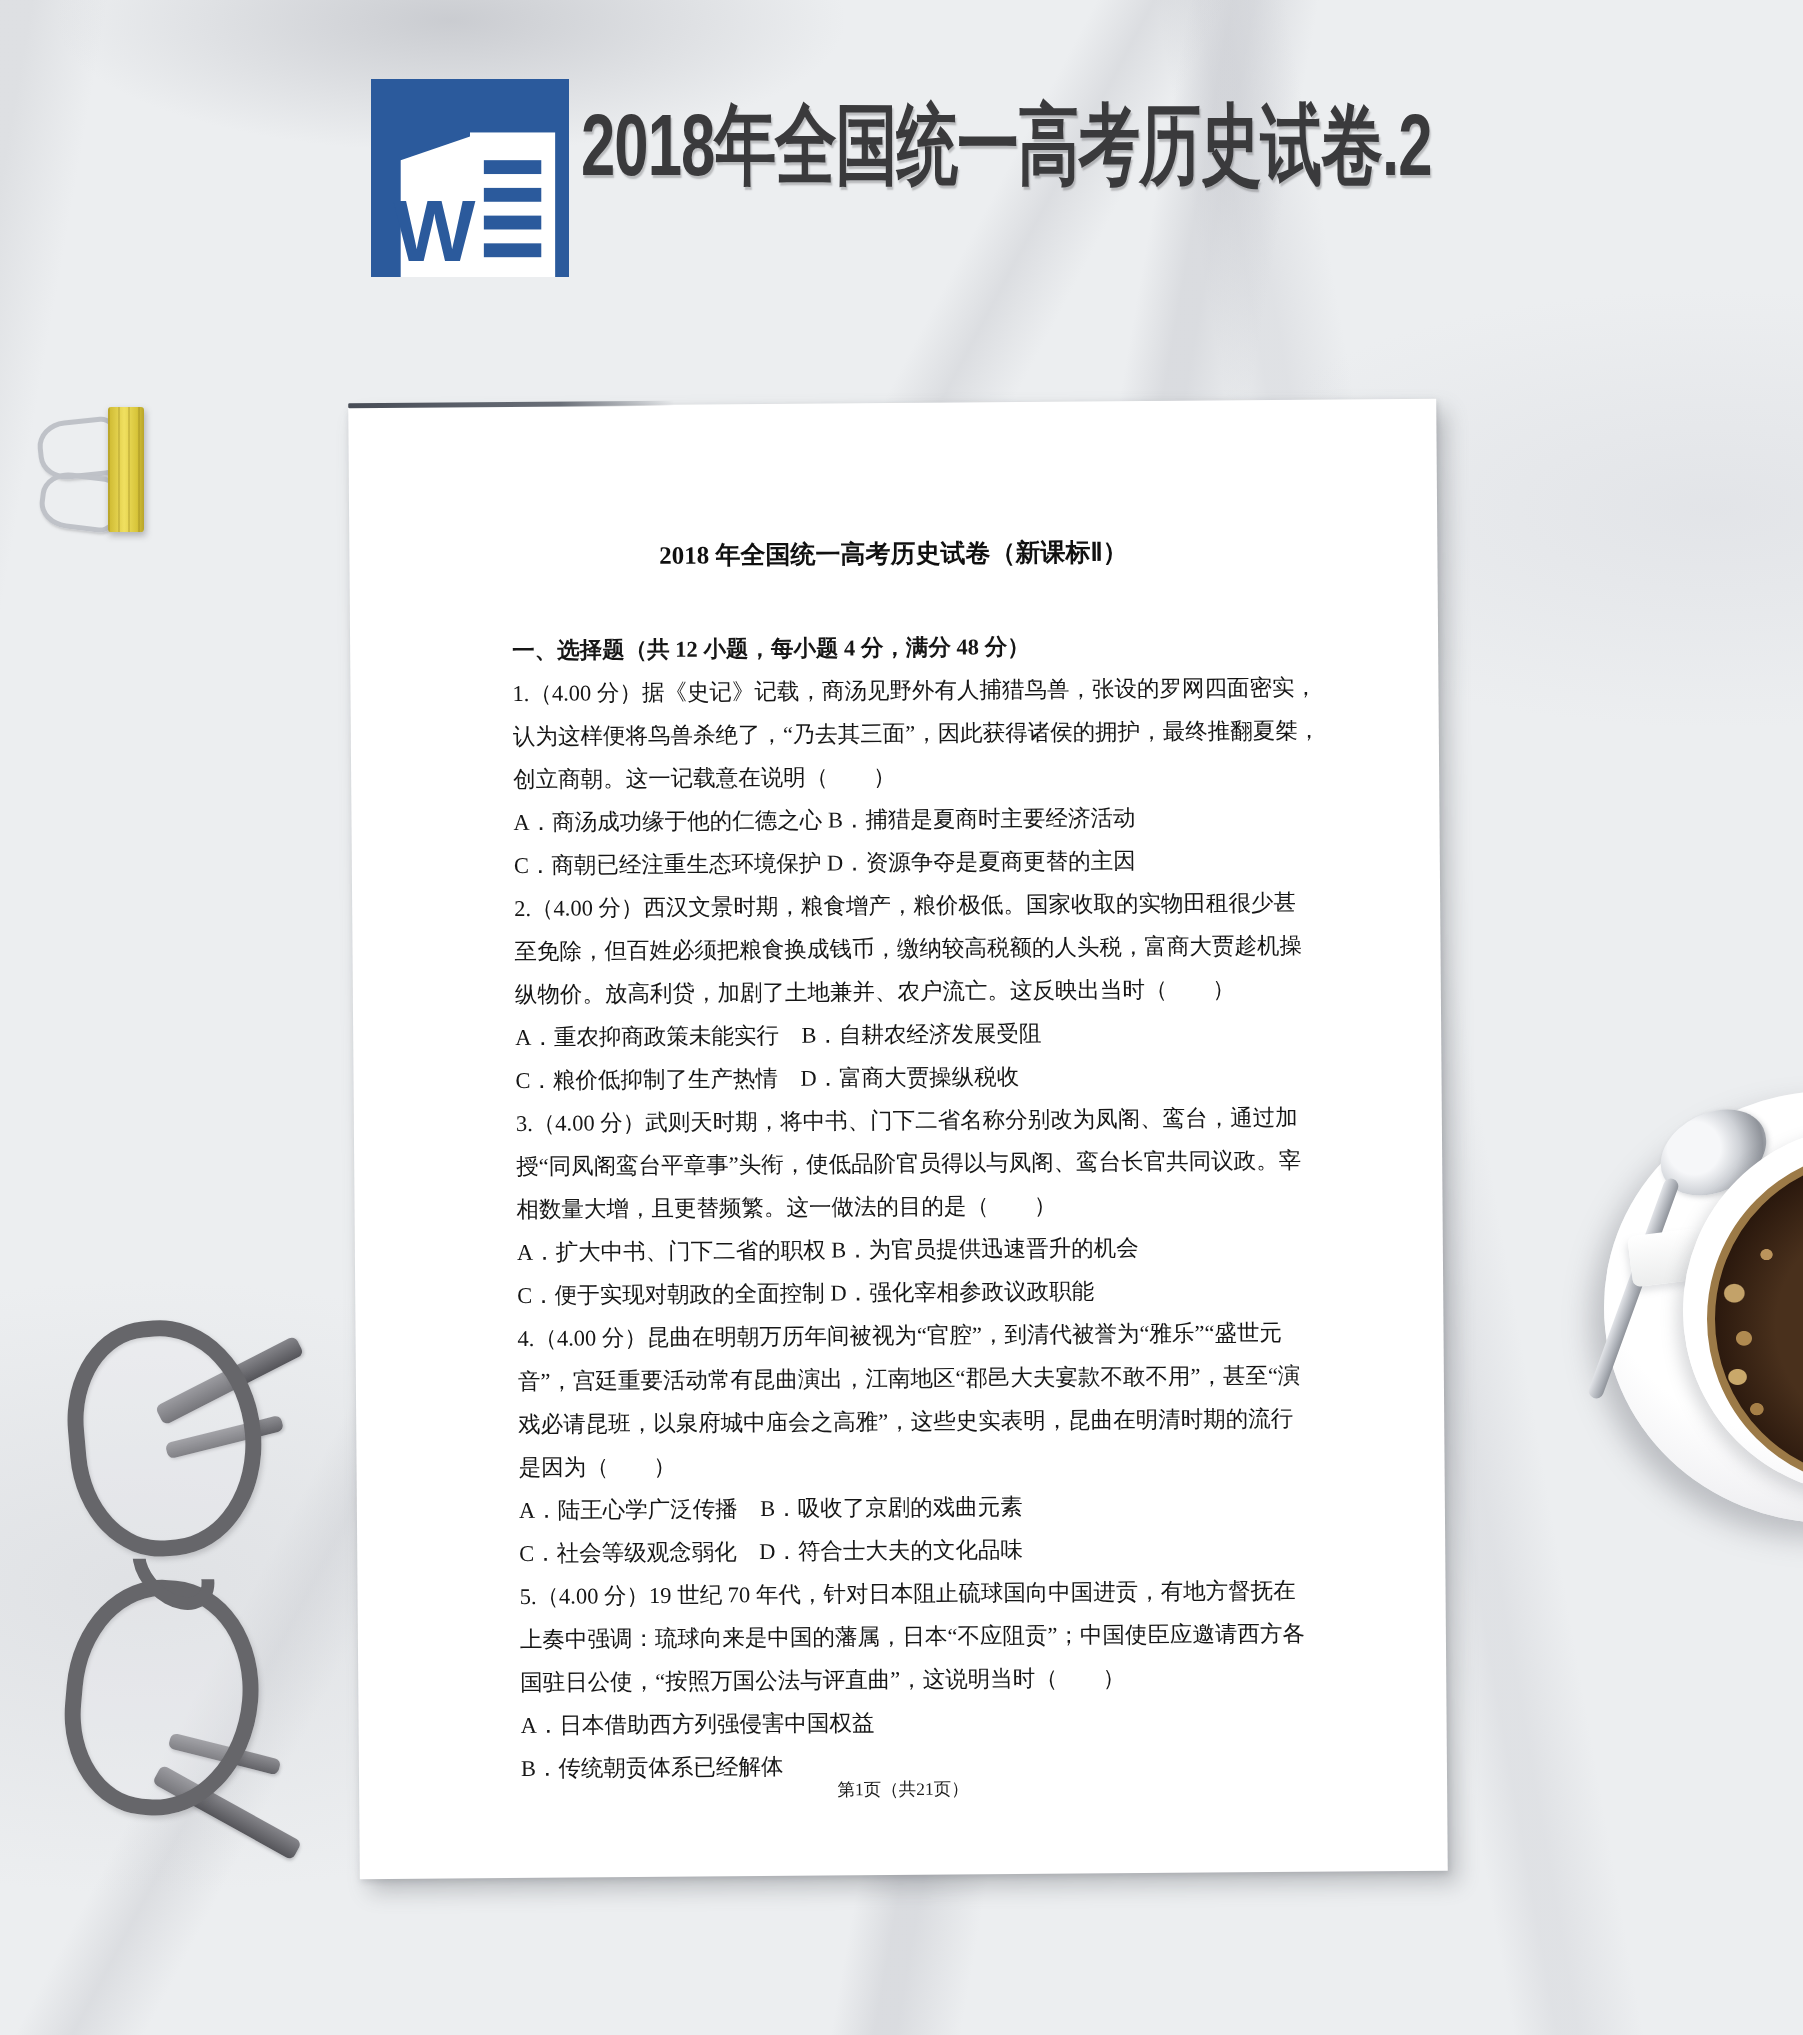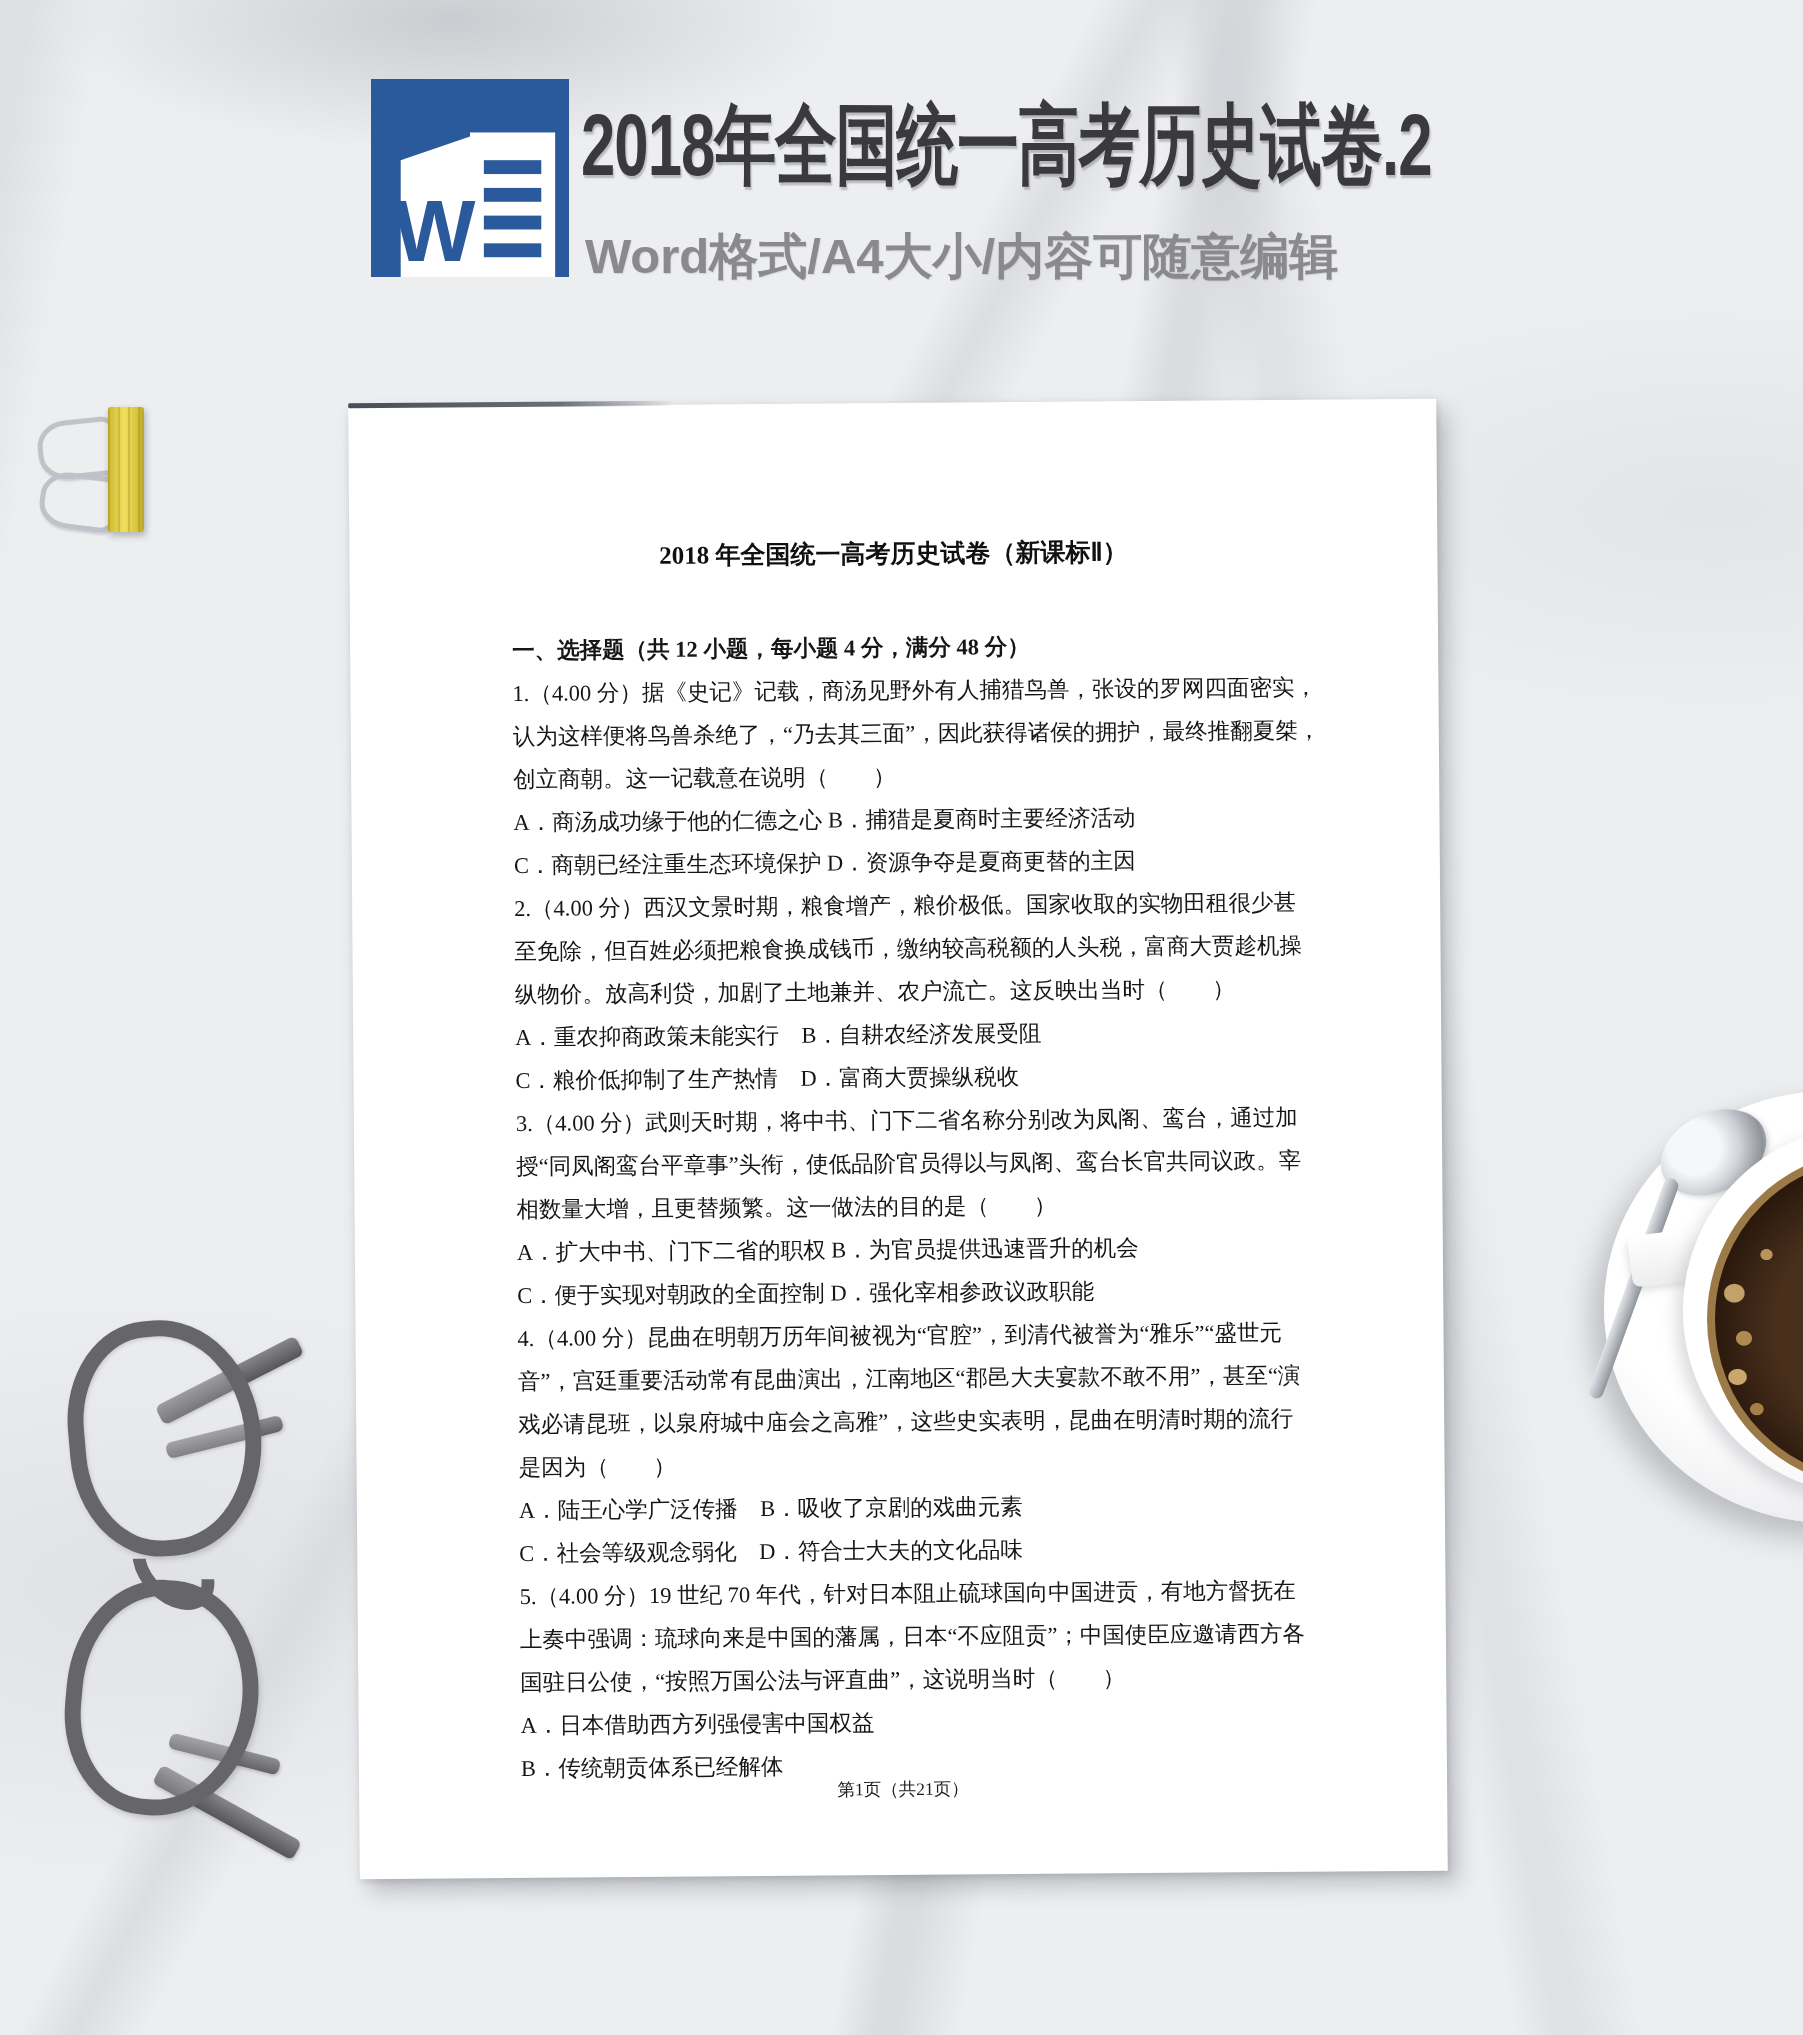--- a/index.html
+++ b/index.html
@@ -133,21 +133,20 @@
       <rect x="50" y="27" width="43" height="73" fill="#ffffff"></rect>
       <rect x="57" y="41" width="29" height="7" fill="#2b5a9c"></rect>
       <rect x="57" y="55" width="29" height="7" fill="#2b5a9c"></rect>
       <rect x="57" y="69" width="29" height="7" fill="#2b5a9c"></rect>
       <rect x="57" y="83" width="29" height="7" fill="#2b5a9c"></rect>
       <polygon points="15,41 50,29 50,100 15,100" fill="#ffffff"></polygon>
       <text x="32" y="92" text-anchor="middle" font-family="Liberation Sans, sans-serif" font-size="44" font-weight="bold" fill="#2b5a9c">W</text>
     </svg>
   </div>
   <div class="hd-title">2018年全国统一高考历史试卷.2</div>
-  <div class="hd-sub">Word格式/A4大小/内容可随意编辑</div>
 
   <div class="clip">
     <div class="clip-wire w1"></div>
     <div class="clip-wire w2"></div>
     <div class="clip-body"></div>
   </div>
 
   <div class="page">
     <div class="page-edge"></div>
     <div class="doc-title">2018 年全国统一高考历史试卷（新课标Ⅱ）</div>

